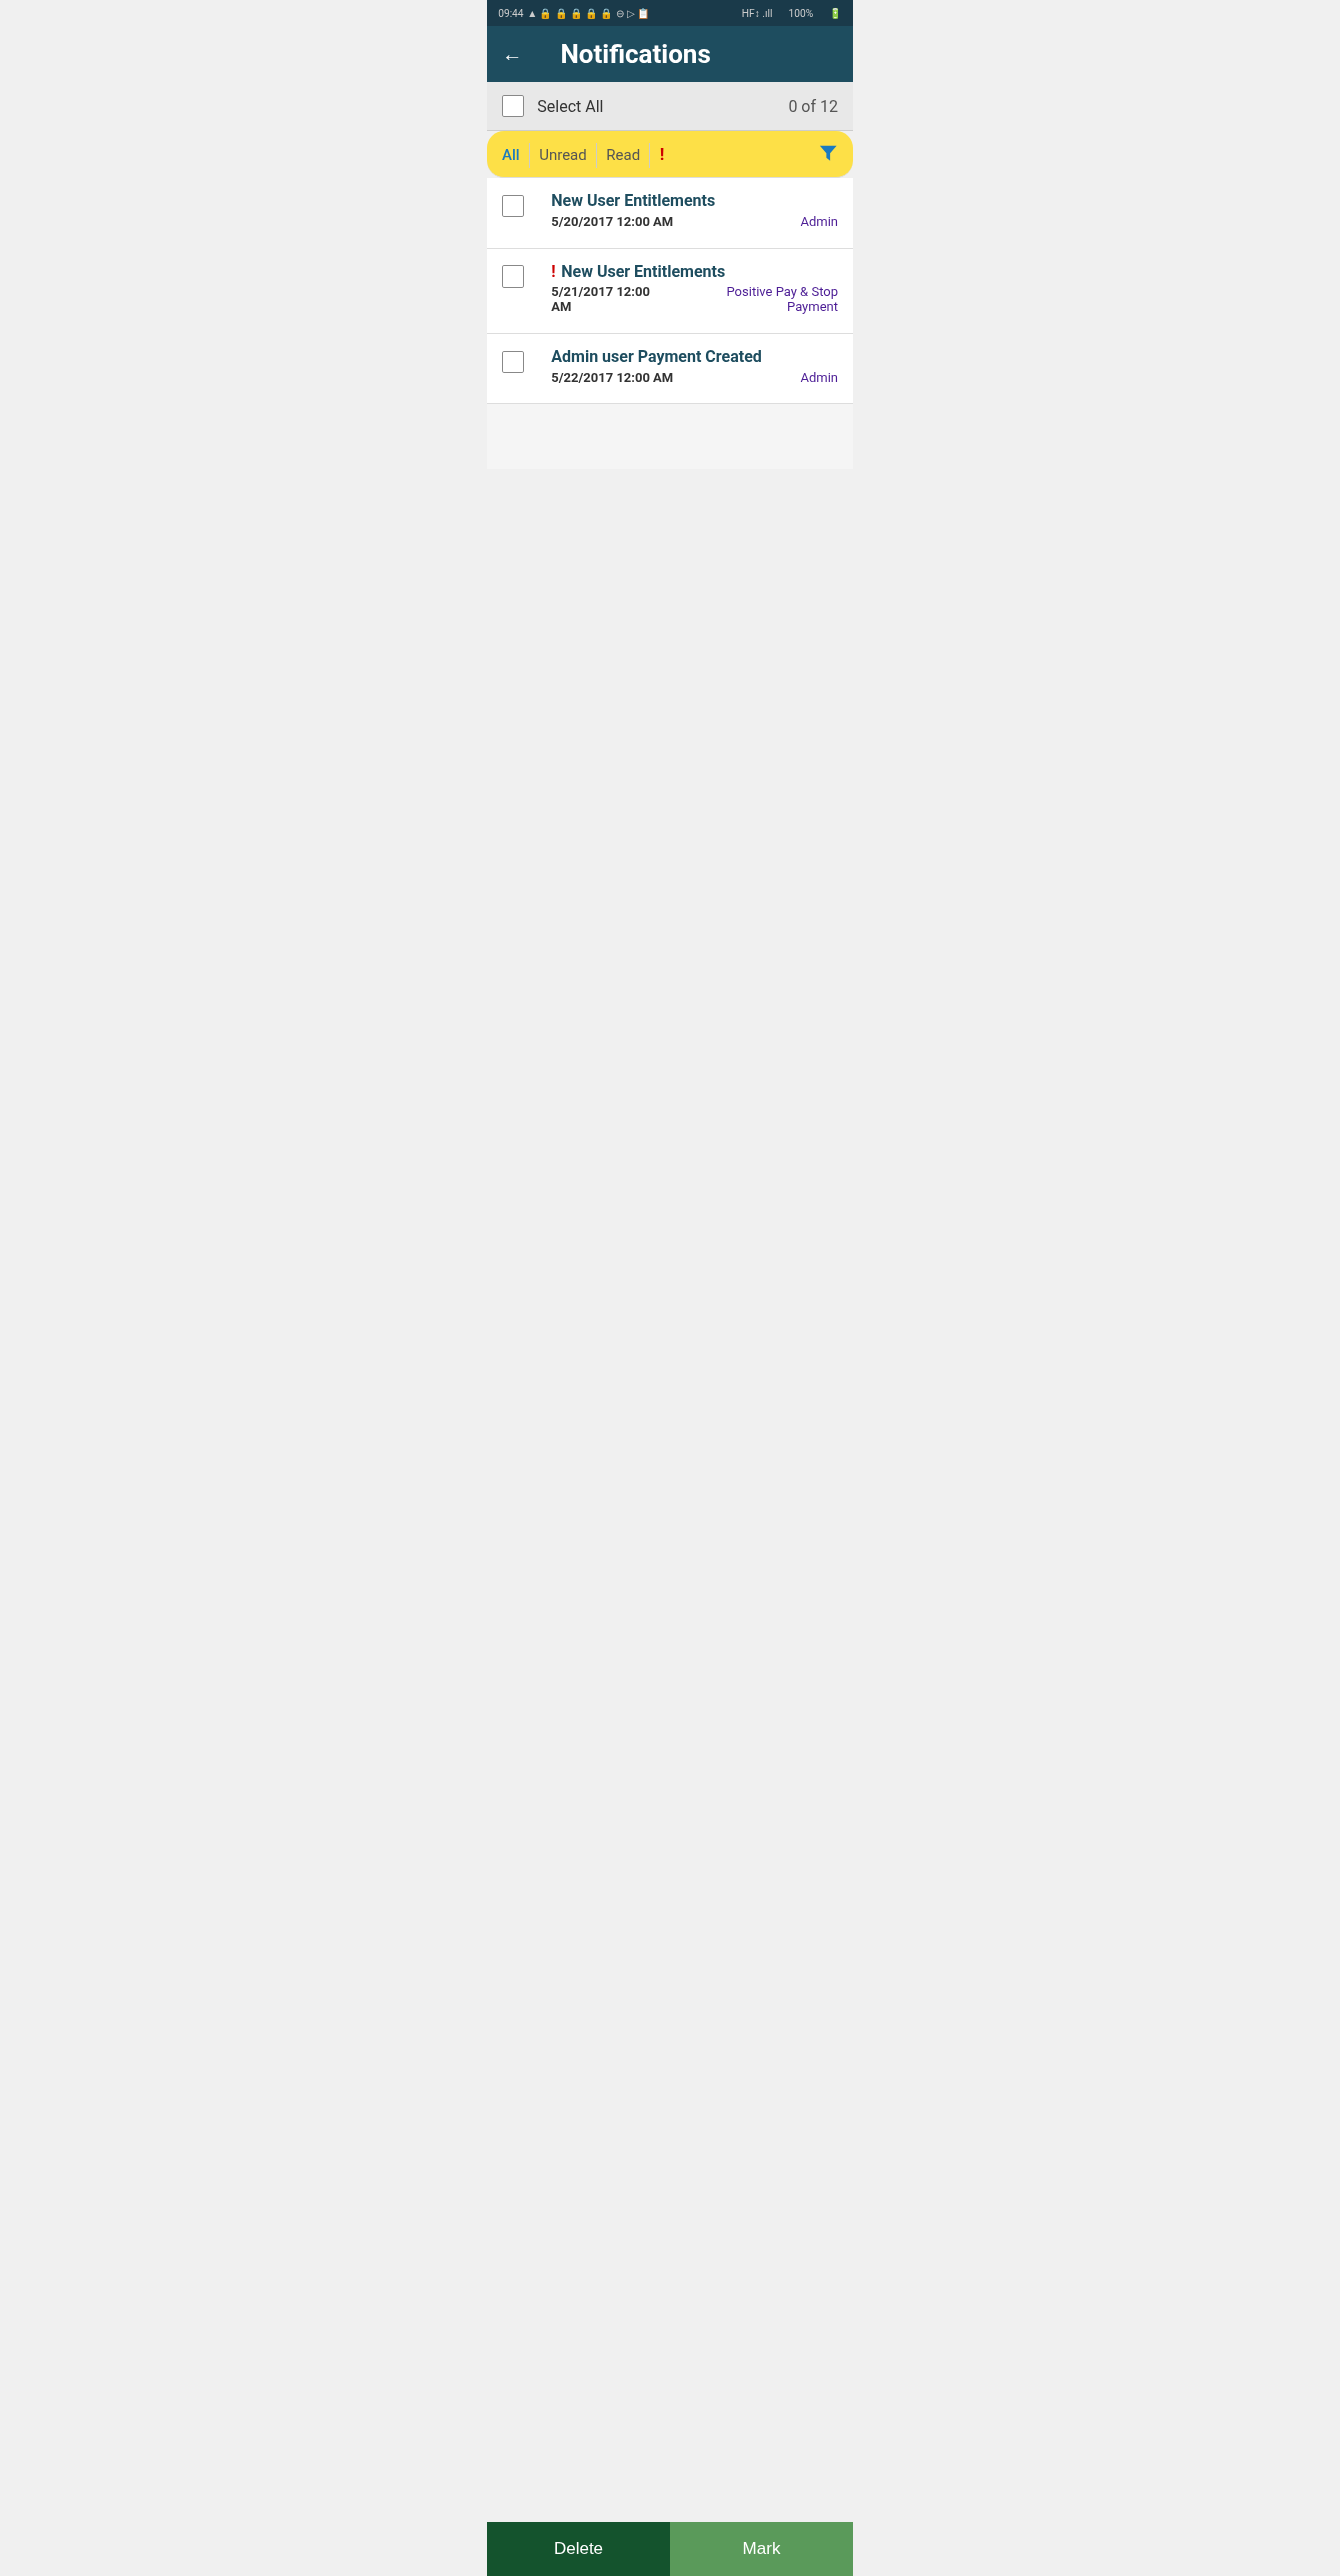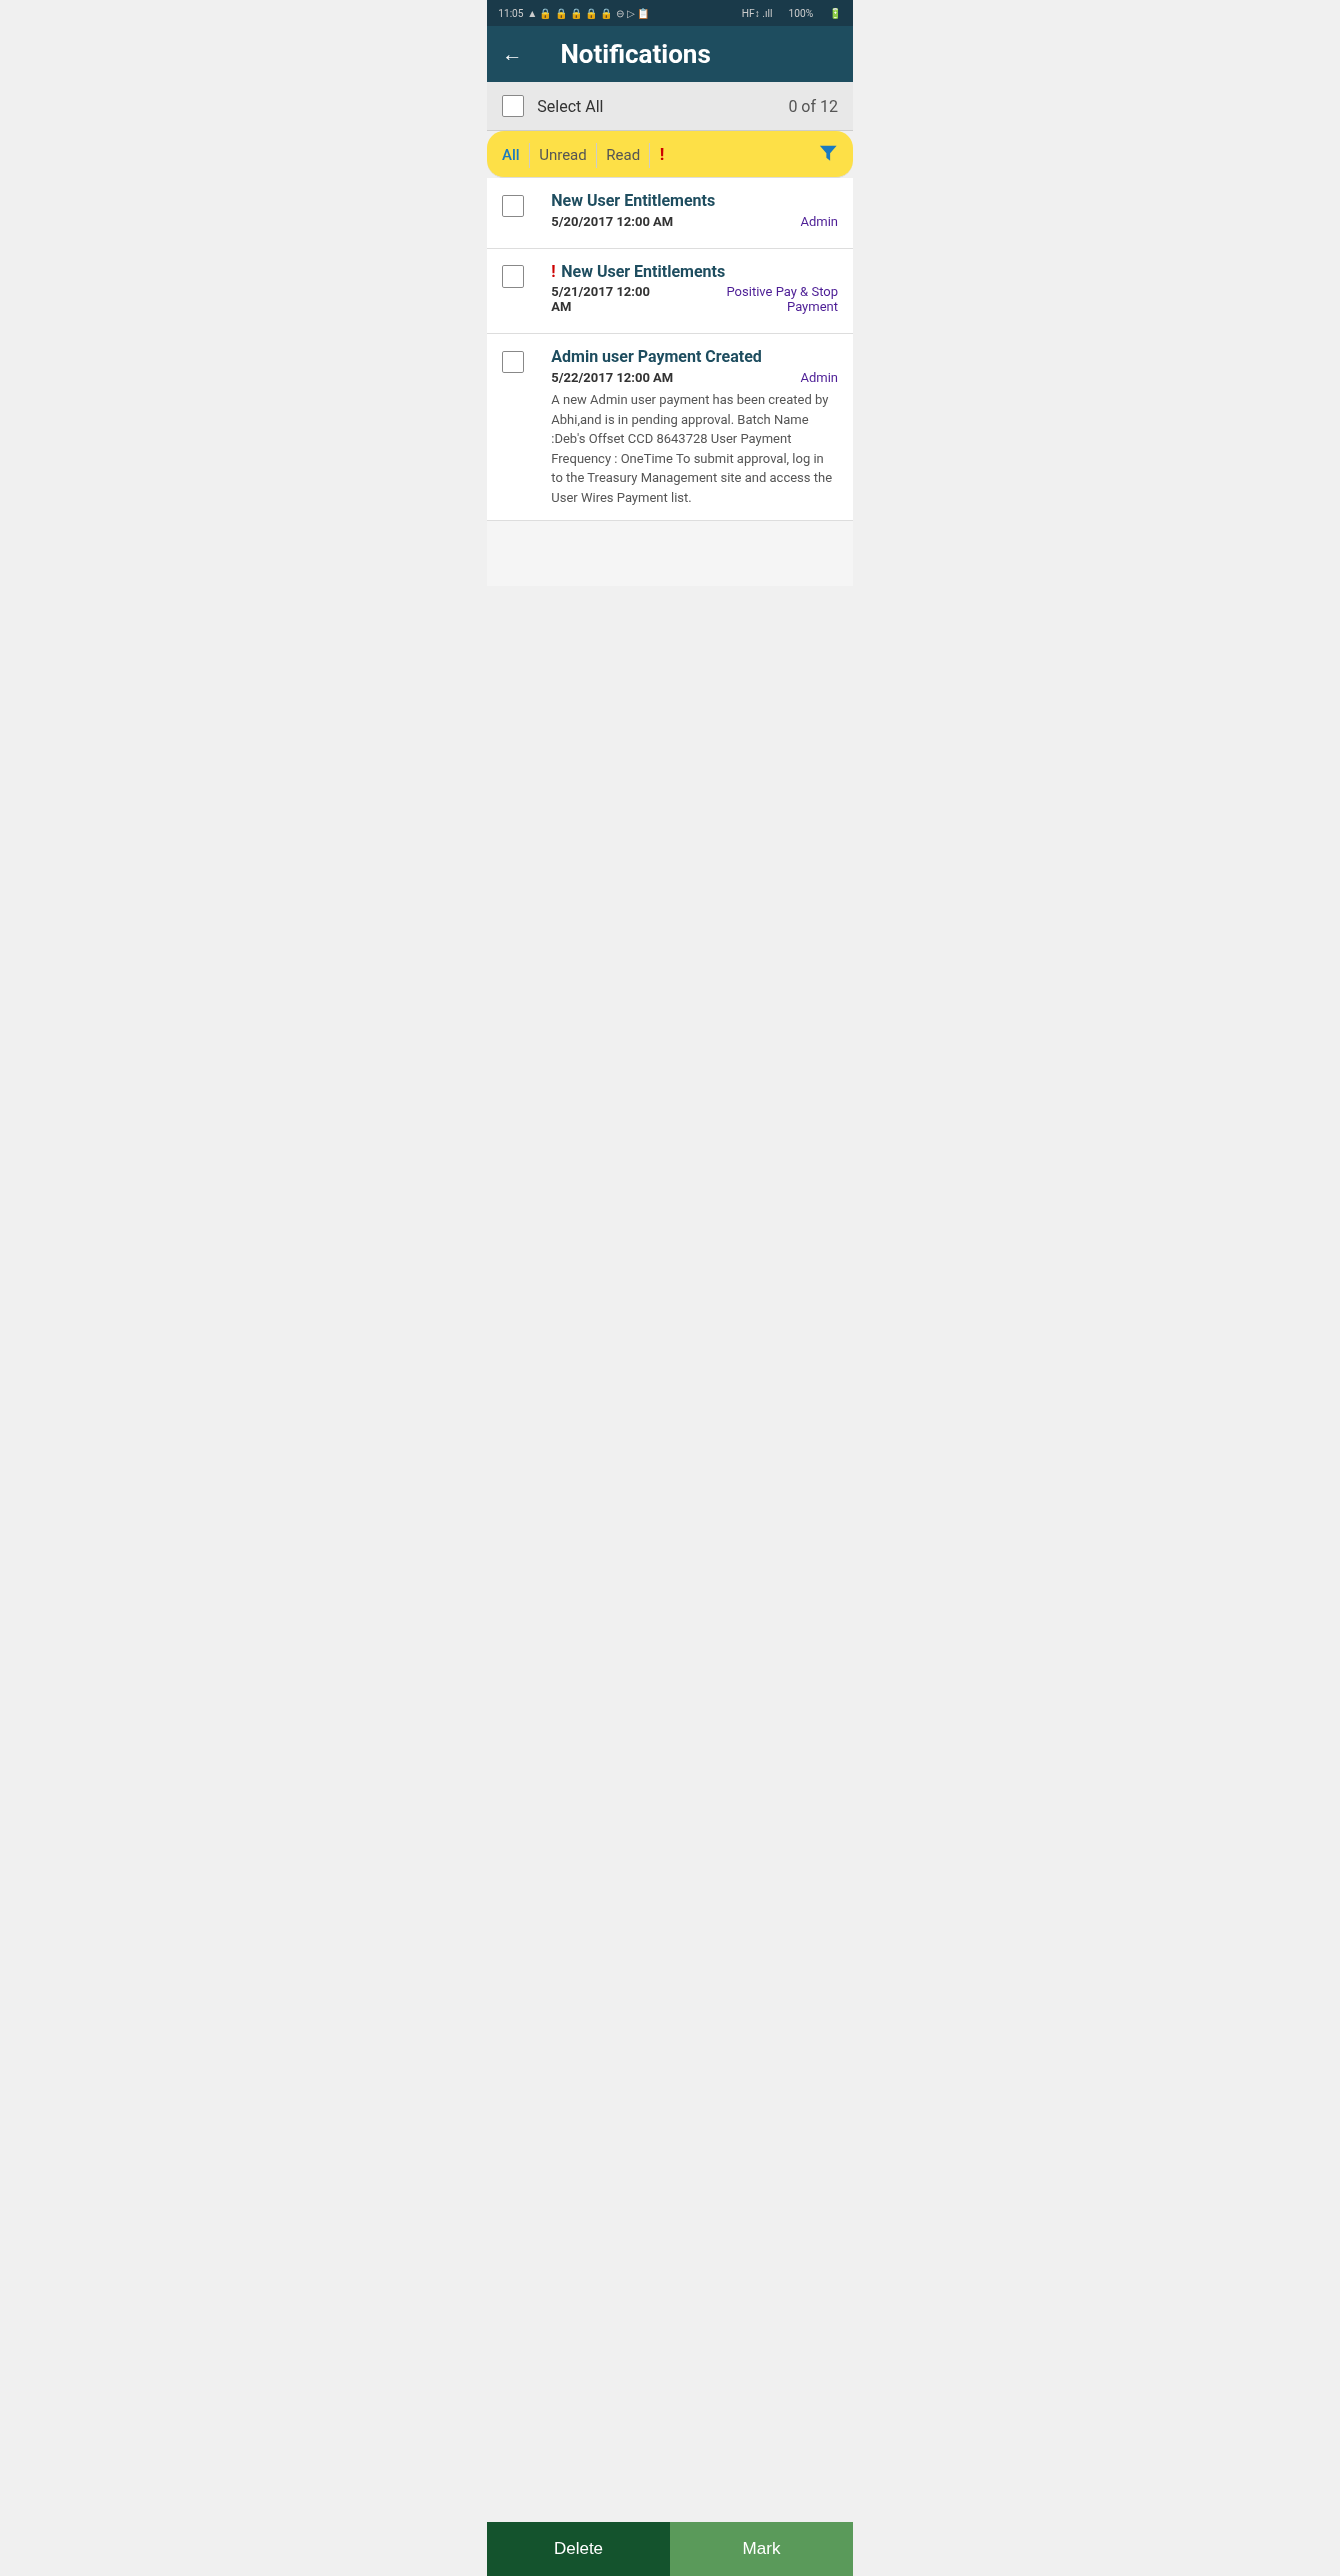--- a/index.html
+++ b/index.html
@@ -208,21 +208,21 @@
       font-size: 17px;
       border: none;
       cursor: pointer;
     }
   </style>
 </head>
 <body>
 
 <div class="status-bar">
   <div class="status-left">
-    <span>11:05</span>
+    <span>09:44</span>
     <span>▲ 🔒 🔒 🔒 🔒 🔒 ⊖ ▷ 📋</span>
   </div>
   <div class="status-right">
     <span>HF↕ .ıll</span>
     <span>100%</span>
     <span>🔋</span>
   </div>
 </div>
 
 <div class="header">
@@ -277,21 +277,20 @@
     <div class="notification-item">
       <div class="checkbox notif-checkbox"></div>
       <div class="notif-content">
         <div class="notif-title-row">
           <span class="notif-title">Admin user Payment Created</span>
         </div>
         <div class="notif-meta">
           <span class="notif-date">5/22/2017 12:00 AM</span>
           <span class="notif-source">Admin</span>
         </div>
-        <p class="notif-body">A new Admin user payment has been created by Abhi,and is in pending approval. Batch Name :Deb's Offset CCD 8643728 User Payment Frequency : OneTime To submit approval, log in to the Treasury Management site and access the User Wires Payment list.</p>
       </div>
     </div>
   </div>
 
 <div class="bottom-buttons">
   <button class="btn-delete">Delete</button>
   <button class="btn-mark">Mark</button>
 </div>
 
 

